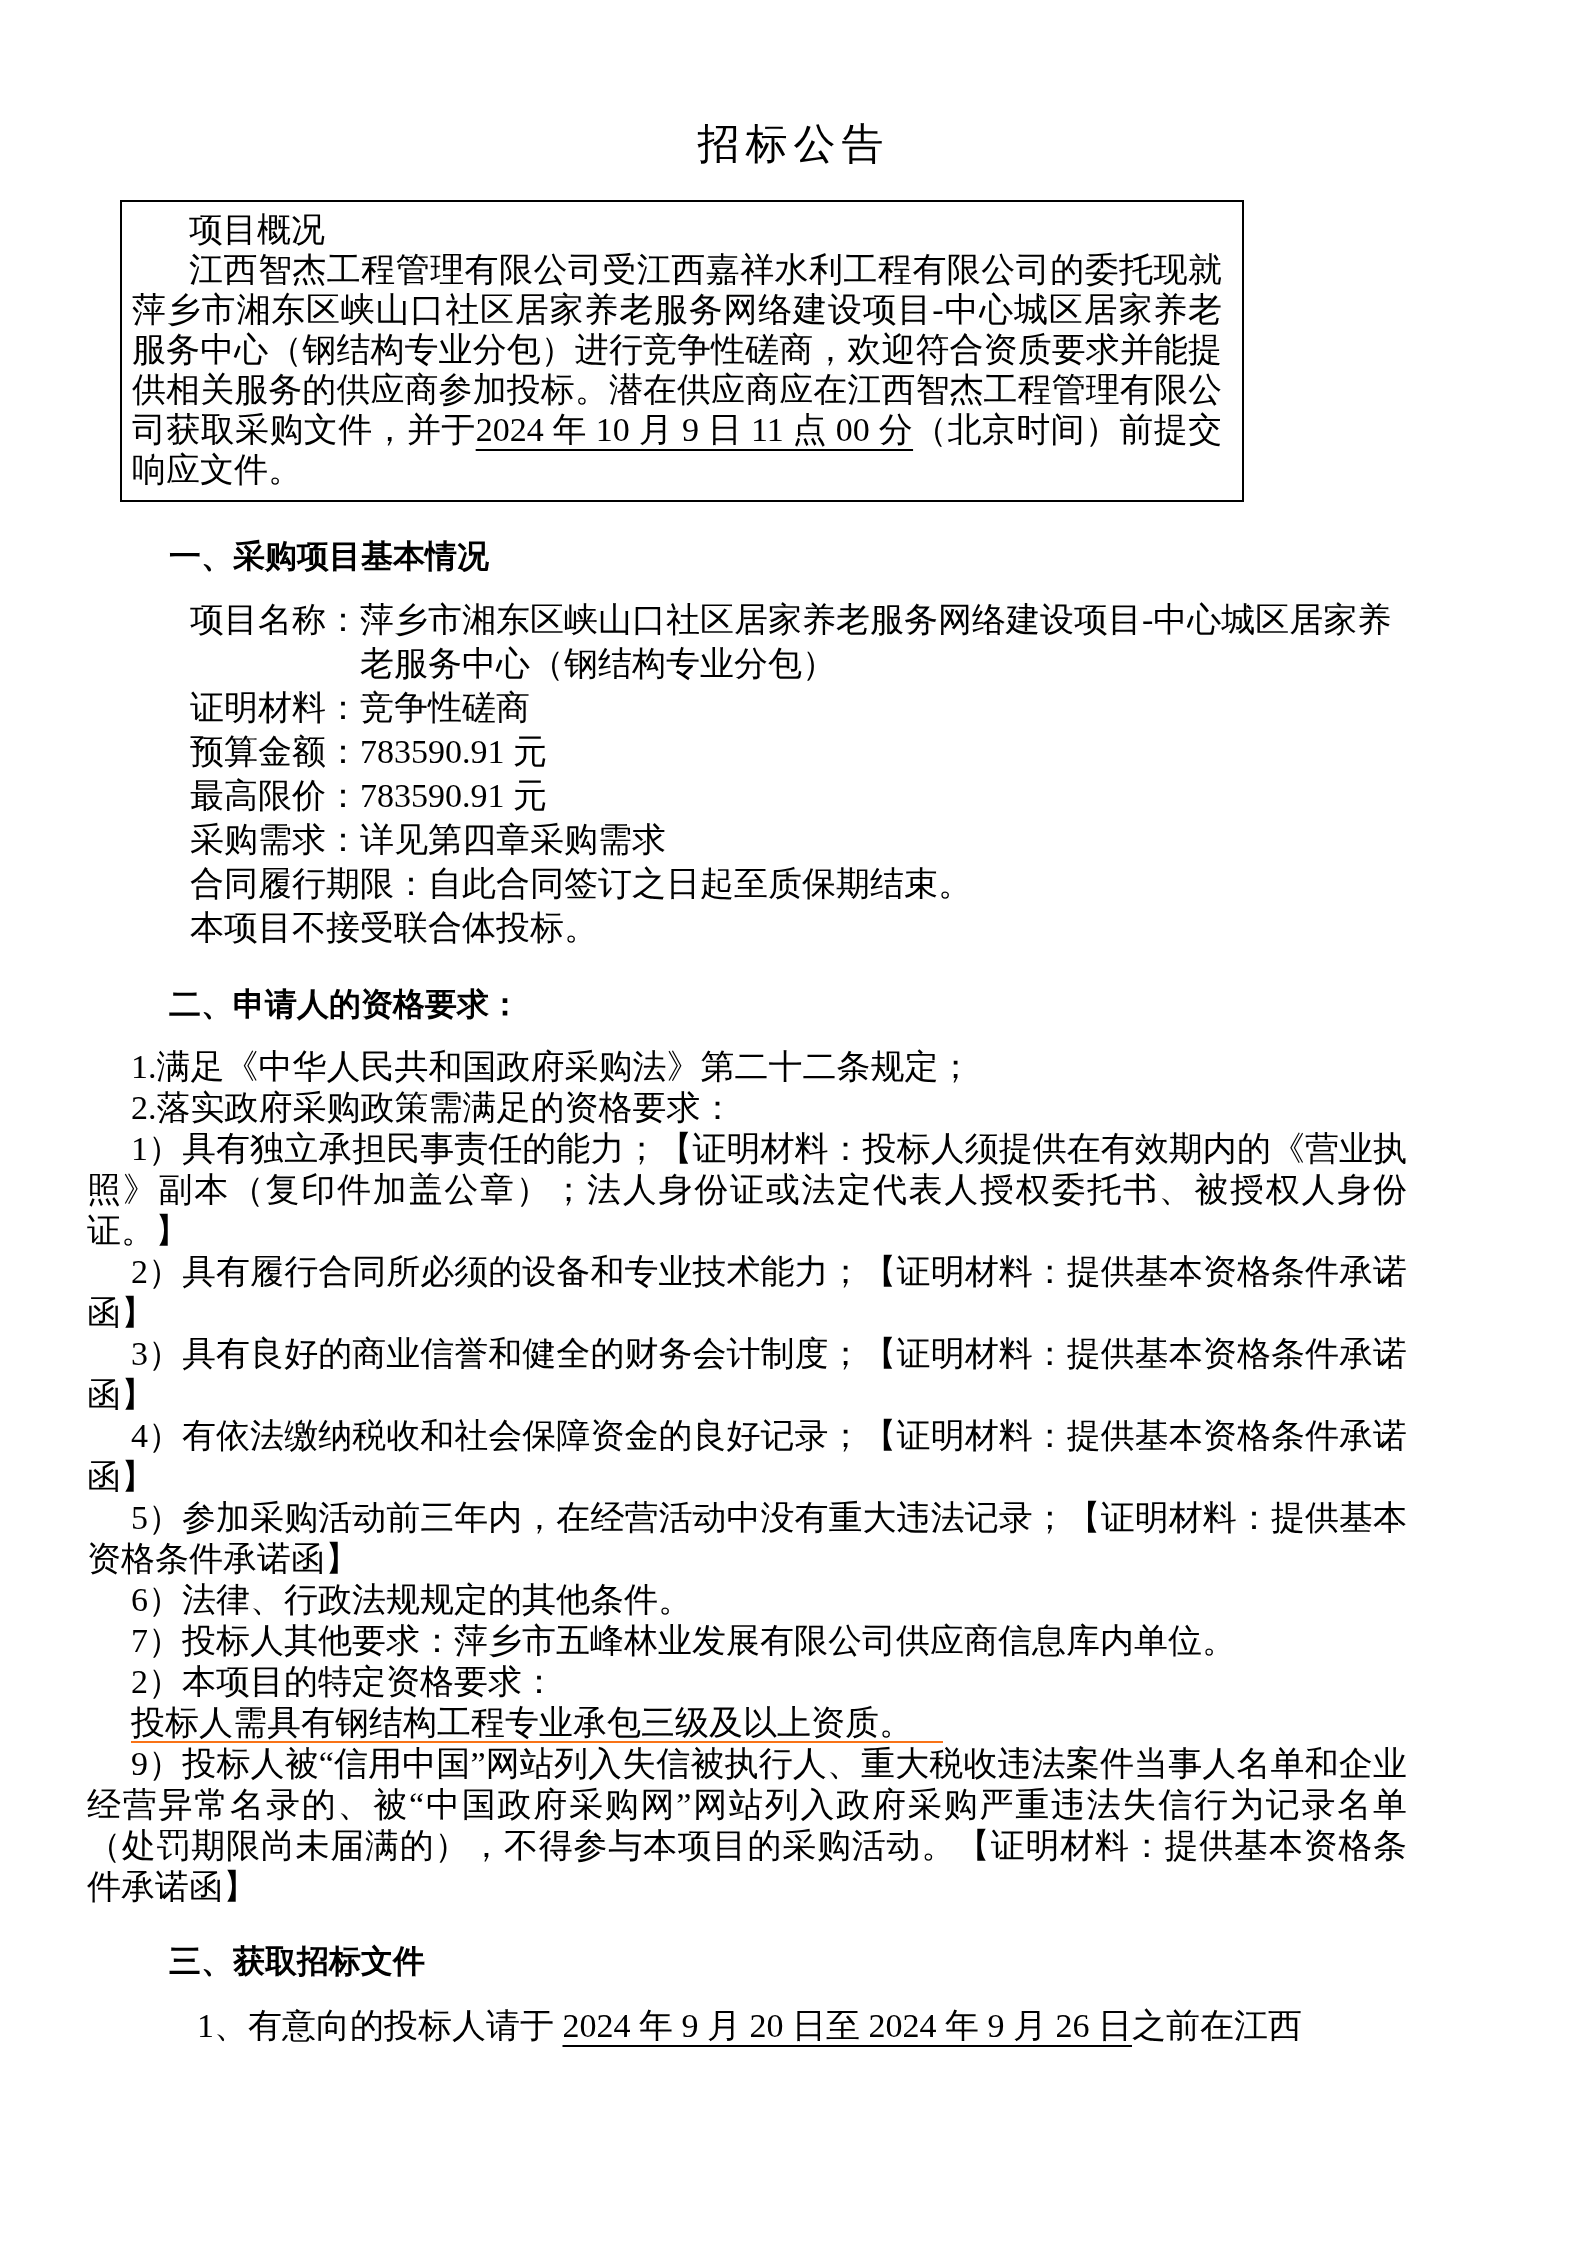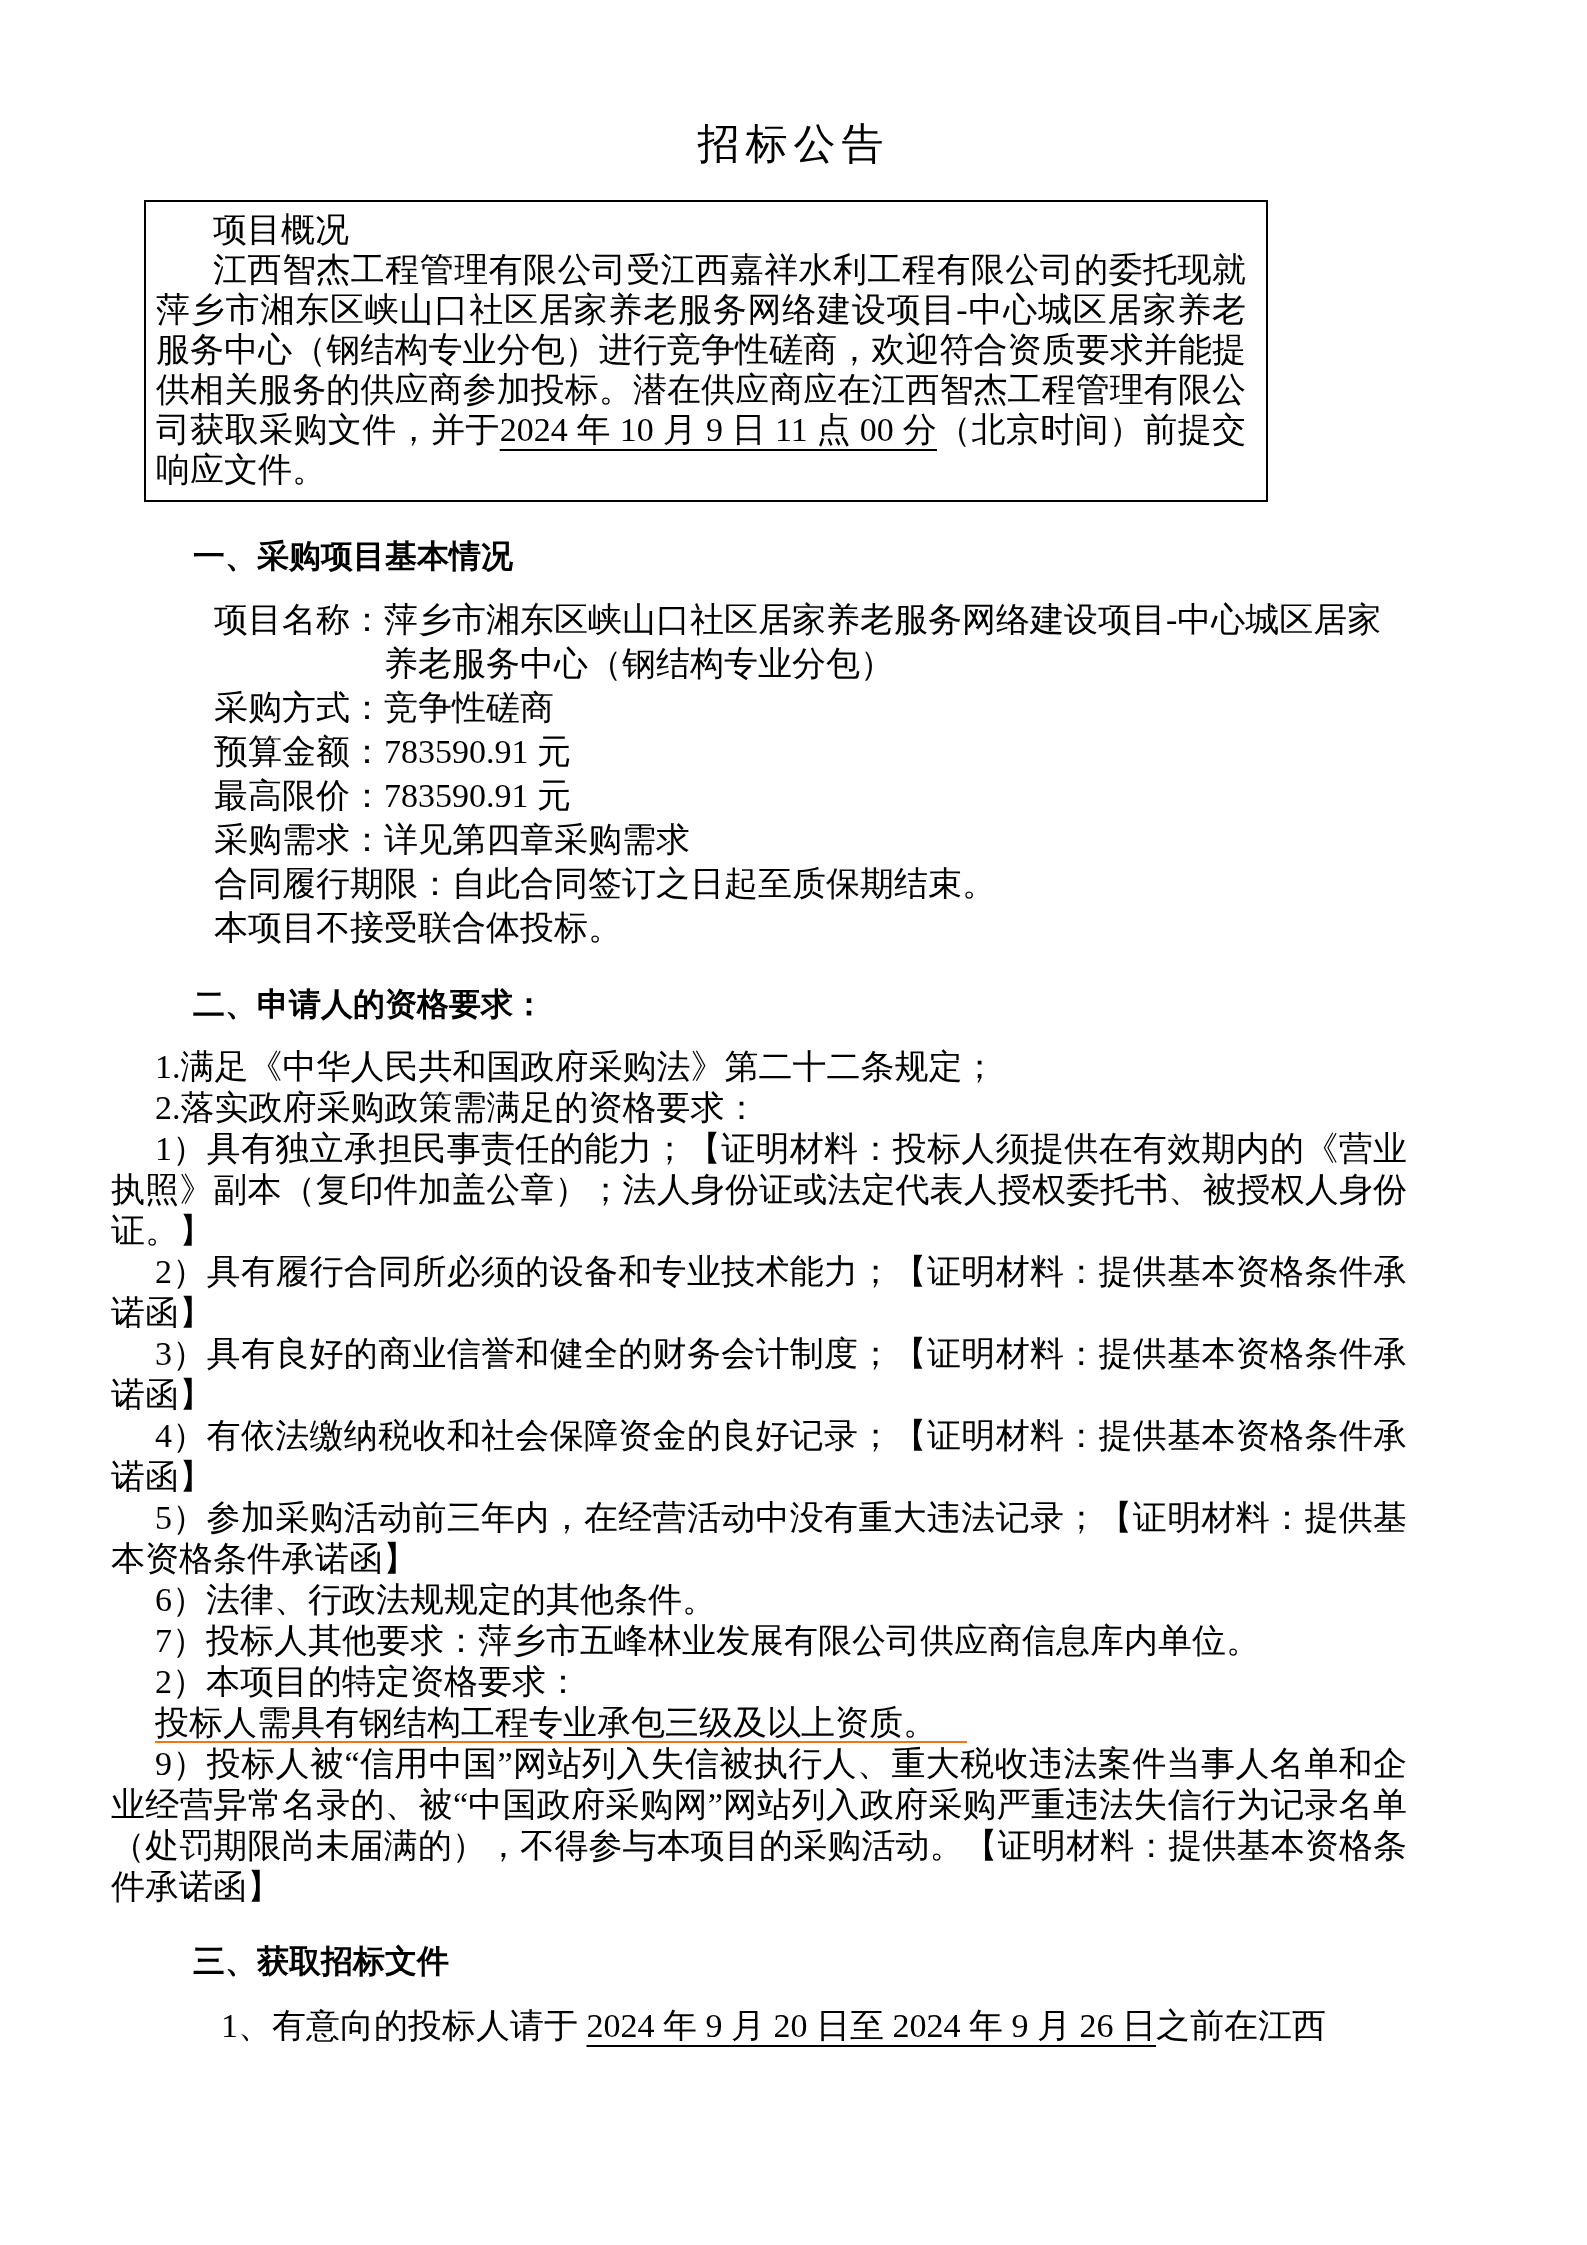--- a/index.html
+++ b/index.html
@@ -9,21 +9,21 @@
     font-family:"Liberation Serif","DejaVu Serif",serif;
   }
   .page{position:relative;width:1587px;height:2245px;background:#fff;}
 
   .doc-title{
     margin:0;padding-top:116px;
     text-align:center;
     font-size:42px;font-weight:400;letter-spacing:6px;
   }
 
-  .content{margin:0 180px 0 111px;font-size:34px;}
+  .content{margin:0 180px 0 87px;font-size:34px;}
 
   .overview-box{
     box-sizing:border-box;
     margin:28px 0 0 33px;
     width:1124px;
     border:2px solid #000;
     padding:8px 20px 10px 10px;
     line-height:40px;
   }
   .overview-box p{margin:0;}
@@ -73,21 +73,21 @@
     </div>
 
     <h2 class="sec">一、采购项目基本情况</h2>
 
     <div class="fields">
       <div class="field-row">
         <span class="field-label">项目名称：</span>
         <span class="field-value">萍乡市湘东区峡山口社区居家养老服务网络建设项目-中心城区居家养老服务中心（钢结构专业分包）</span>
       </div>
       <div class="field-row">
-        <span class="field-label">采购方式：</span>
+        <span class="field-label">证明材料：</span>
         <span class="field-value">竞争性磋商</span>
       </div>
       <div class="field-row">
         <span class="field-label">预算金额：</span>
         <span class="field-value">783590.91 元</span>
       </div>
       <div class="field-row">
         <span class="field-label">最高限价：</span>
         <span class="field-value">783590.91 元</span>
       </div>

